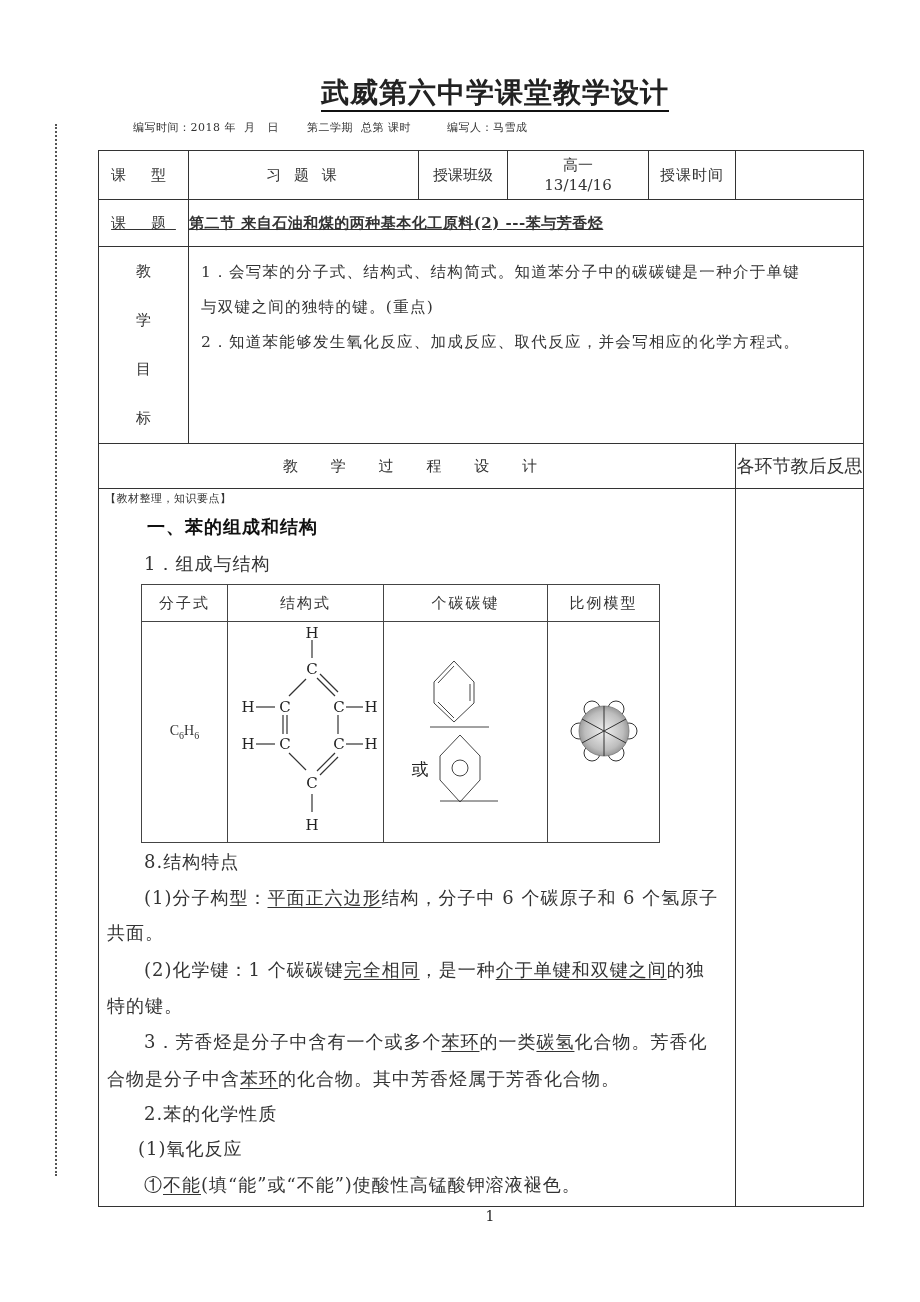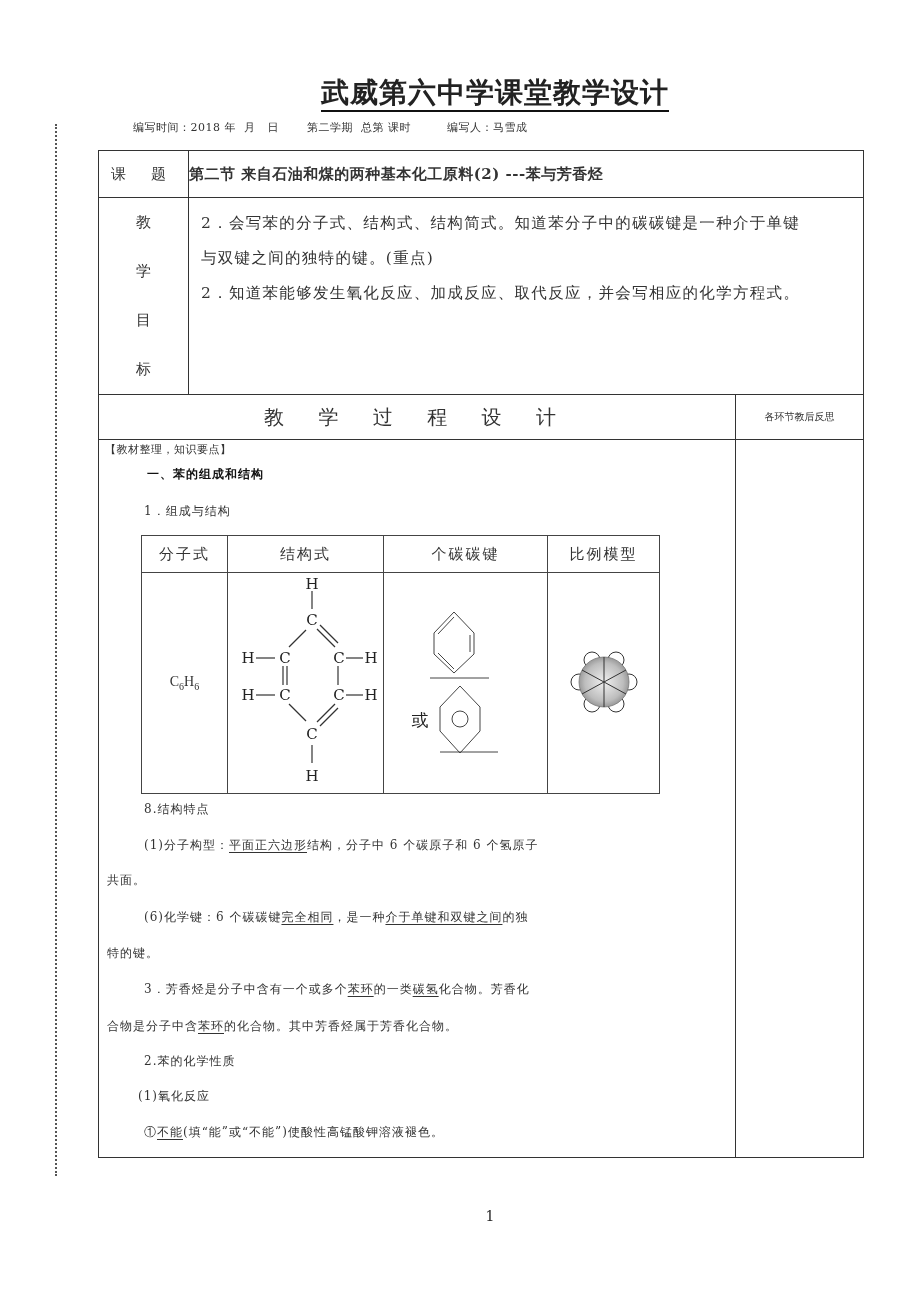--- a/index.html
+++ b/index.html
@@ -11,31 +11,31 @@
   .title span { border-bottom: 2px solid #111; padding-bottom: 1px; }
   .meta { top: 120px; left: 133px; font-size: 11px; white-space: pre; letter-spacing: 0.5px; color:#333; }
   .dash { left: 55px; top: 124px; width: 0; height: 1052px; border-left: 2px dotted #555; }
   .page-num { top: 1208px; left: 0; width: 980px; text-align: center; font-size: 14px; }
 
   table.main { position: absolute; left: 98px; top: 150px; width: 765px; border-collapse: collapse; table-layout: fixed; }
   table.main td { border: 1.5px solid #333; padding: 0; vertical-align: middle; font-size: 15px; color:#333; }
   .c { text-align: center; }
   .spread { letter-spacing: 10px; }
   .row1 td { height: 48px; }
-  .row2 td { height: 46px; }
+  .row2 td { height: 46px; text-decoration: underline; }
   .row3 td { height: 191px; }
   .row4 td { height: 44px; }
   .row5 td { height: 717px; vertical-align: top; }
 
   .obj-label { text-align: center; line-height: 49px; padding-top: 4px; }
   .obj-text { padding: 8px 6px 0 12px; font-size: 15.5px; line-height: 35px; letter-spacing: 1.3px; }
   .topic { padding-left: 12px; font-weight: bold; font-size: 15.5px; letter-spacing: 0.5px; color:#111; }
 
   .content { position: relative; padding: 0; }
-  .sec { font-size: 12px; letter-spacing: 1px; }
+  .sec { font-size: 18px; letter-spacing: 1px; }
   .line { position: absolute; left: 0; right: 0; white-space: nowrap; }
   .u { text-decoration: underline; text-underline-offset: 3px; }
   .bold { font-weight: bold; color: #111; }
 
   table.chem { position: absolute; left: 42px; top: 95px; width: 518px; border-collapse: collapse; table-layout: fixed; }
   table.chem td { border: 1.3px solid #444; text-align: center; vertical-align: middle; font-size: 15px; letter-spacing: 2px; }
   table.chem .hdr td { height: 36px; margin-top: 36px; }
   table.chem .body td { height: 220px; }
 </style>
 </head>
@@ -49,42 +49,53 @@
 <table class="main">
   <colgroup>
     <col style="width:90px">
       <col style="width:230px">
       <col style="width:89px">
       <col style="width:141px">
       <col style="width:87px">
       <col style="width:128px">
   </colgroup>
   <tbody>
+      <tr class="row1">
+    <td class="c spread">课  型</td>
+    <td class="c" style="letter-spacing:4px">习 题 课</td>
+    <td class="c">授课班级</td>
+    <td class="c" style="line-height:20px">
+      <div>高一</div>
+      <div>13/14/16</div>
+    </td>
+    <td class="c" style="letter-spacing:1px">授课时间</td>
+    <td></td>
+  </tr>
   <tr class="row2">
     <td class="c spread">课  题</td>
     <td colspan="5" class="topic">第二节 来自石油和煤的两种基本化工原料(2) ---苯与芳香烃</td>
   </tr>
   <tr class="row3">
     <td class="obj-label">
       <div>教</div>
       <div>学</div>
       <div>目</div>
       <div>标</div>
     </td>
     <td colspan="5" style="vertical-align:top">
       <div class="obj-text">
-        <div>2．会写苯的分子式、结构式、结构简式。知道苯分子中的碳碳键是一种介于单键</div>
+        <div>1．会写苯的分子式、结构式、结构简式。知道苯分子中的碳碳键是一种介于单键</div>
         <div>与双键之间的独特的键。(重点)</div>
         <div>2．知道苯能够发生氧化反应、加成反应、取代反应，并会写相应的化学方程式。</div>
       </div>
     </td>
   </tr>
   <tr class="row4">
-    <td colspan="5" class="c" style="letter-spacing:14px; font-size:20px">教  学  过  程  设  计</td>
-    <td class="c" style="font-size:10px">各环节教后反思</td>
+    <td colspan="5" class="c" style="letter-spacing:14px; font-size:15px">教  学  过  程  设  计</td>
+    <td class="c" style="font-size:18px">各环节教后反思</td>
   </tr>
   <tr class="row5">
     <td colspan="5" class="content">
       <div style="position:relative; height:717px;">
         <div class="line sec" style="top:2px; left:6px; font-size:11px; letter-spacing:0.5px">【教材整理，知识要点】</div>
         <div class="line sec bold" style="top:26px; left:48px">一、苯的组成和结构</div>
         <div class="line sec" style="top:63px; left:45px">1．组成与结构</div>
 
         <table class="chem">
           <colgroup>
@@ -186,21 +197,21 @@
             </table>
 
         <div class="line sec" style="top:361px; left:45px">8.结构特点</div>
 
         <div class="line sec" style="top:397px; left:45px">
           <span>(1)分子构型：</span><span class="u">平面正六边形</span><span>结构，分子中 6 个碳原子和 6 个氢原子</span>
         </div>
         <div class="line sec" style="top:432px; left:8px">共面。</div>
 
         <div class="line sec" style="top:469px; left:45px">
-          <span>(6)化学键：6 个碳碳键</span><span class="u">完全相同</span><span>，是一种</span><span class="u">介于单键和双键之间</span><span>的独</span>
+          <span>(2)化学键：1 个碳碳键</span><span class="u">完全相同</span><span>，是一种</span><span class="u">介于单键和双键之间</span><span>的独</span>
         </div>
         <div class="line sec" style="top:505px; left:8px">特的键。</div>
 
         <div class="line sec" style="top:541px; left:45px">
           <span>3．芳香烃是分子中含有一个或多个</span><span class="u">苯环</span><span>的一类</span><span class="u">碳氢</span><span>化合物。芳香化</span>
         </div>
         <div class="line sec" style="top:578px; left:8px">
           <span>合物是分子中含</span><span class="u">苯环</span><span>的化合物。其中芳香烃属于芳香化合物。</span>
         </div>
 

